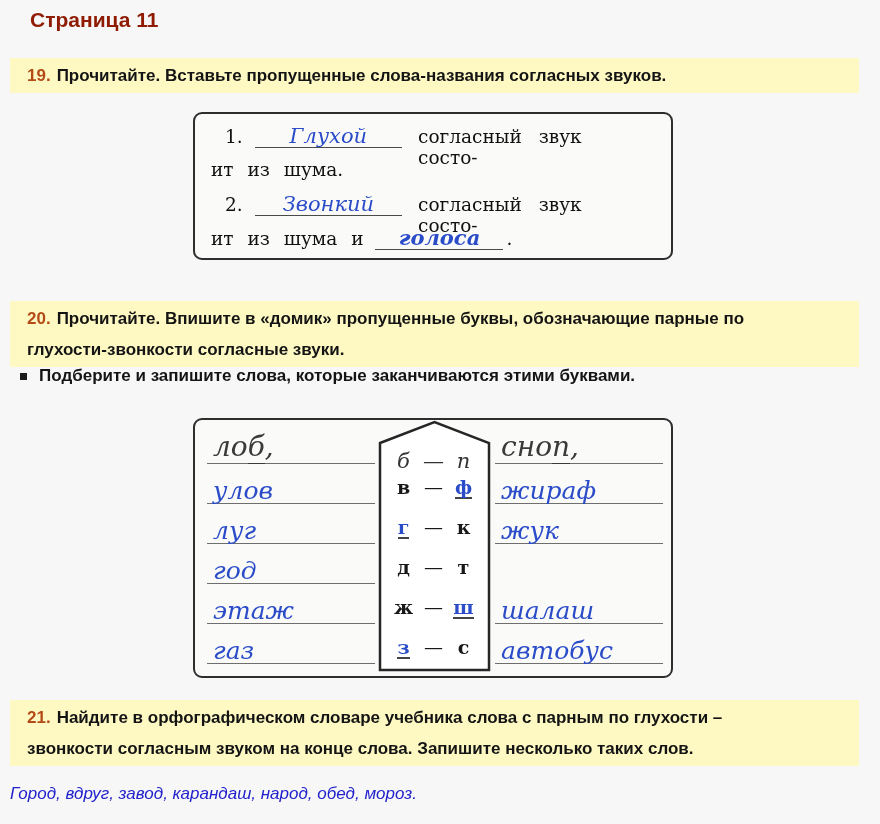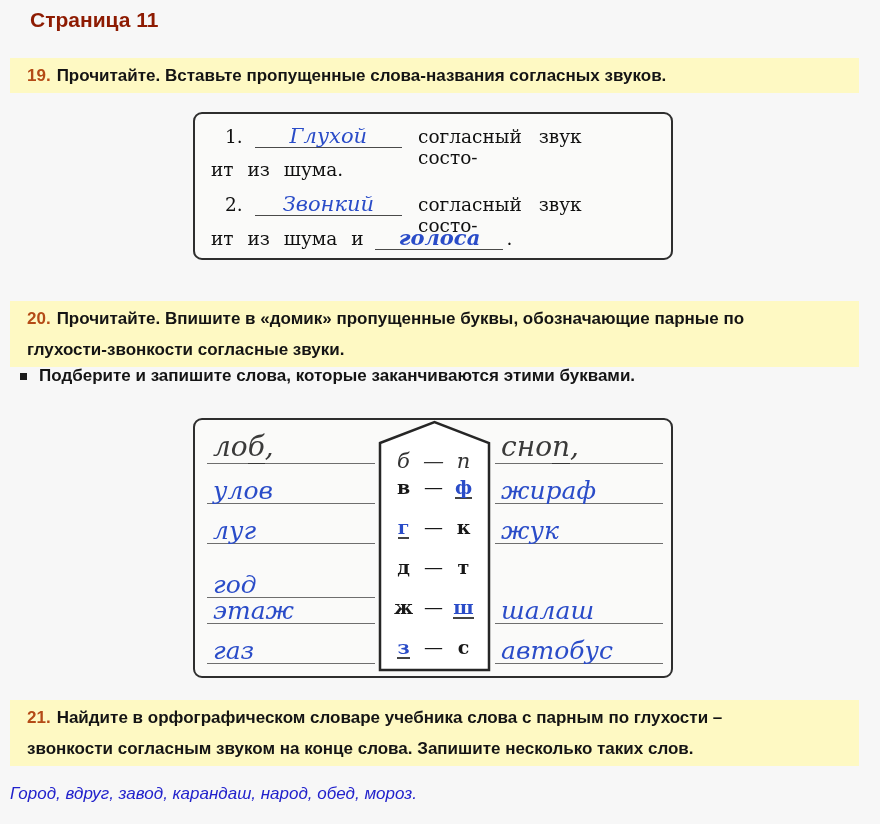--- a/index.html
+++ b/index.html
@@ -56,21 +56,21 @@
   }
   .word-row .hw {
     position:absolute; left:6px; bottom:-2px;
     font:italic 500 25px "DejaVu Serif", serif; color:#2a4cc8; white-space:nowrap;
   }
   .word-row .hw.dark { font-size:28px; color:#3a3a3a; bottom:0; }
   .uletter { border-bottom:1.8px solid #3a3a3a; }
   .lcol { left:12px; }
   .rcol { left:300px; }
   .r0 { top:10px; } .r1 { top:50px; } .r2 { top:90px; }
-  .r3 { top:144px; } .r4 { top:170px; } .r5 { top:210px; }
+  .r3 { top:130px; } .r4 { top:170px; } .r5 { top:210px; }
 
   .house-svg { position:absolute; left:183px; top:0; }
   .house-row {
     position:absolute; left:185px; width:107px; height:30px; top:0;
     display:flex; align-items:center; justify-content:center;
     font:bold 19px "DejaVu Serif", serif; color:#181818;
   }
   .house-row .hl { width:26px; text-align:center; }
   .house-row .hd { width:34px; text-align:center; font-weight:normal; }
   .house-row.script-row { font:italic 500 21px "DejaVu Serif", serif; color:#333; }

